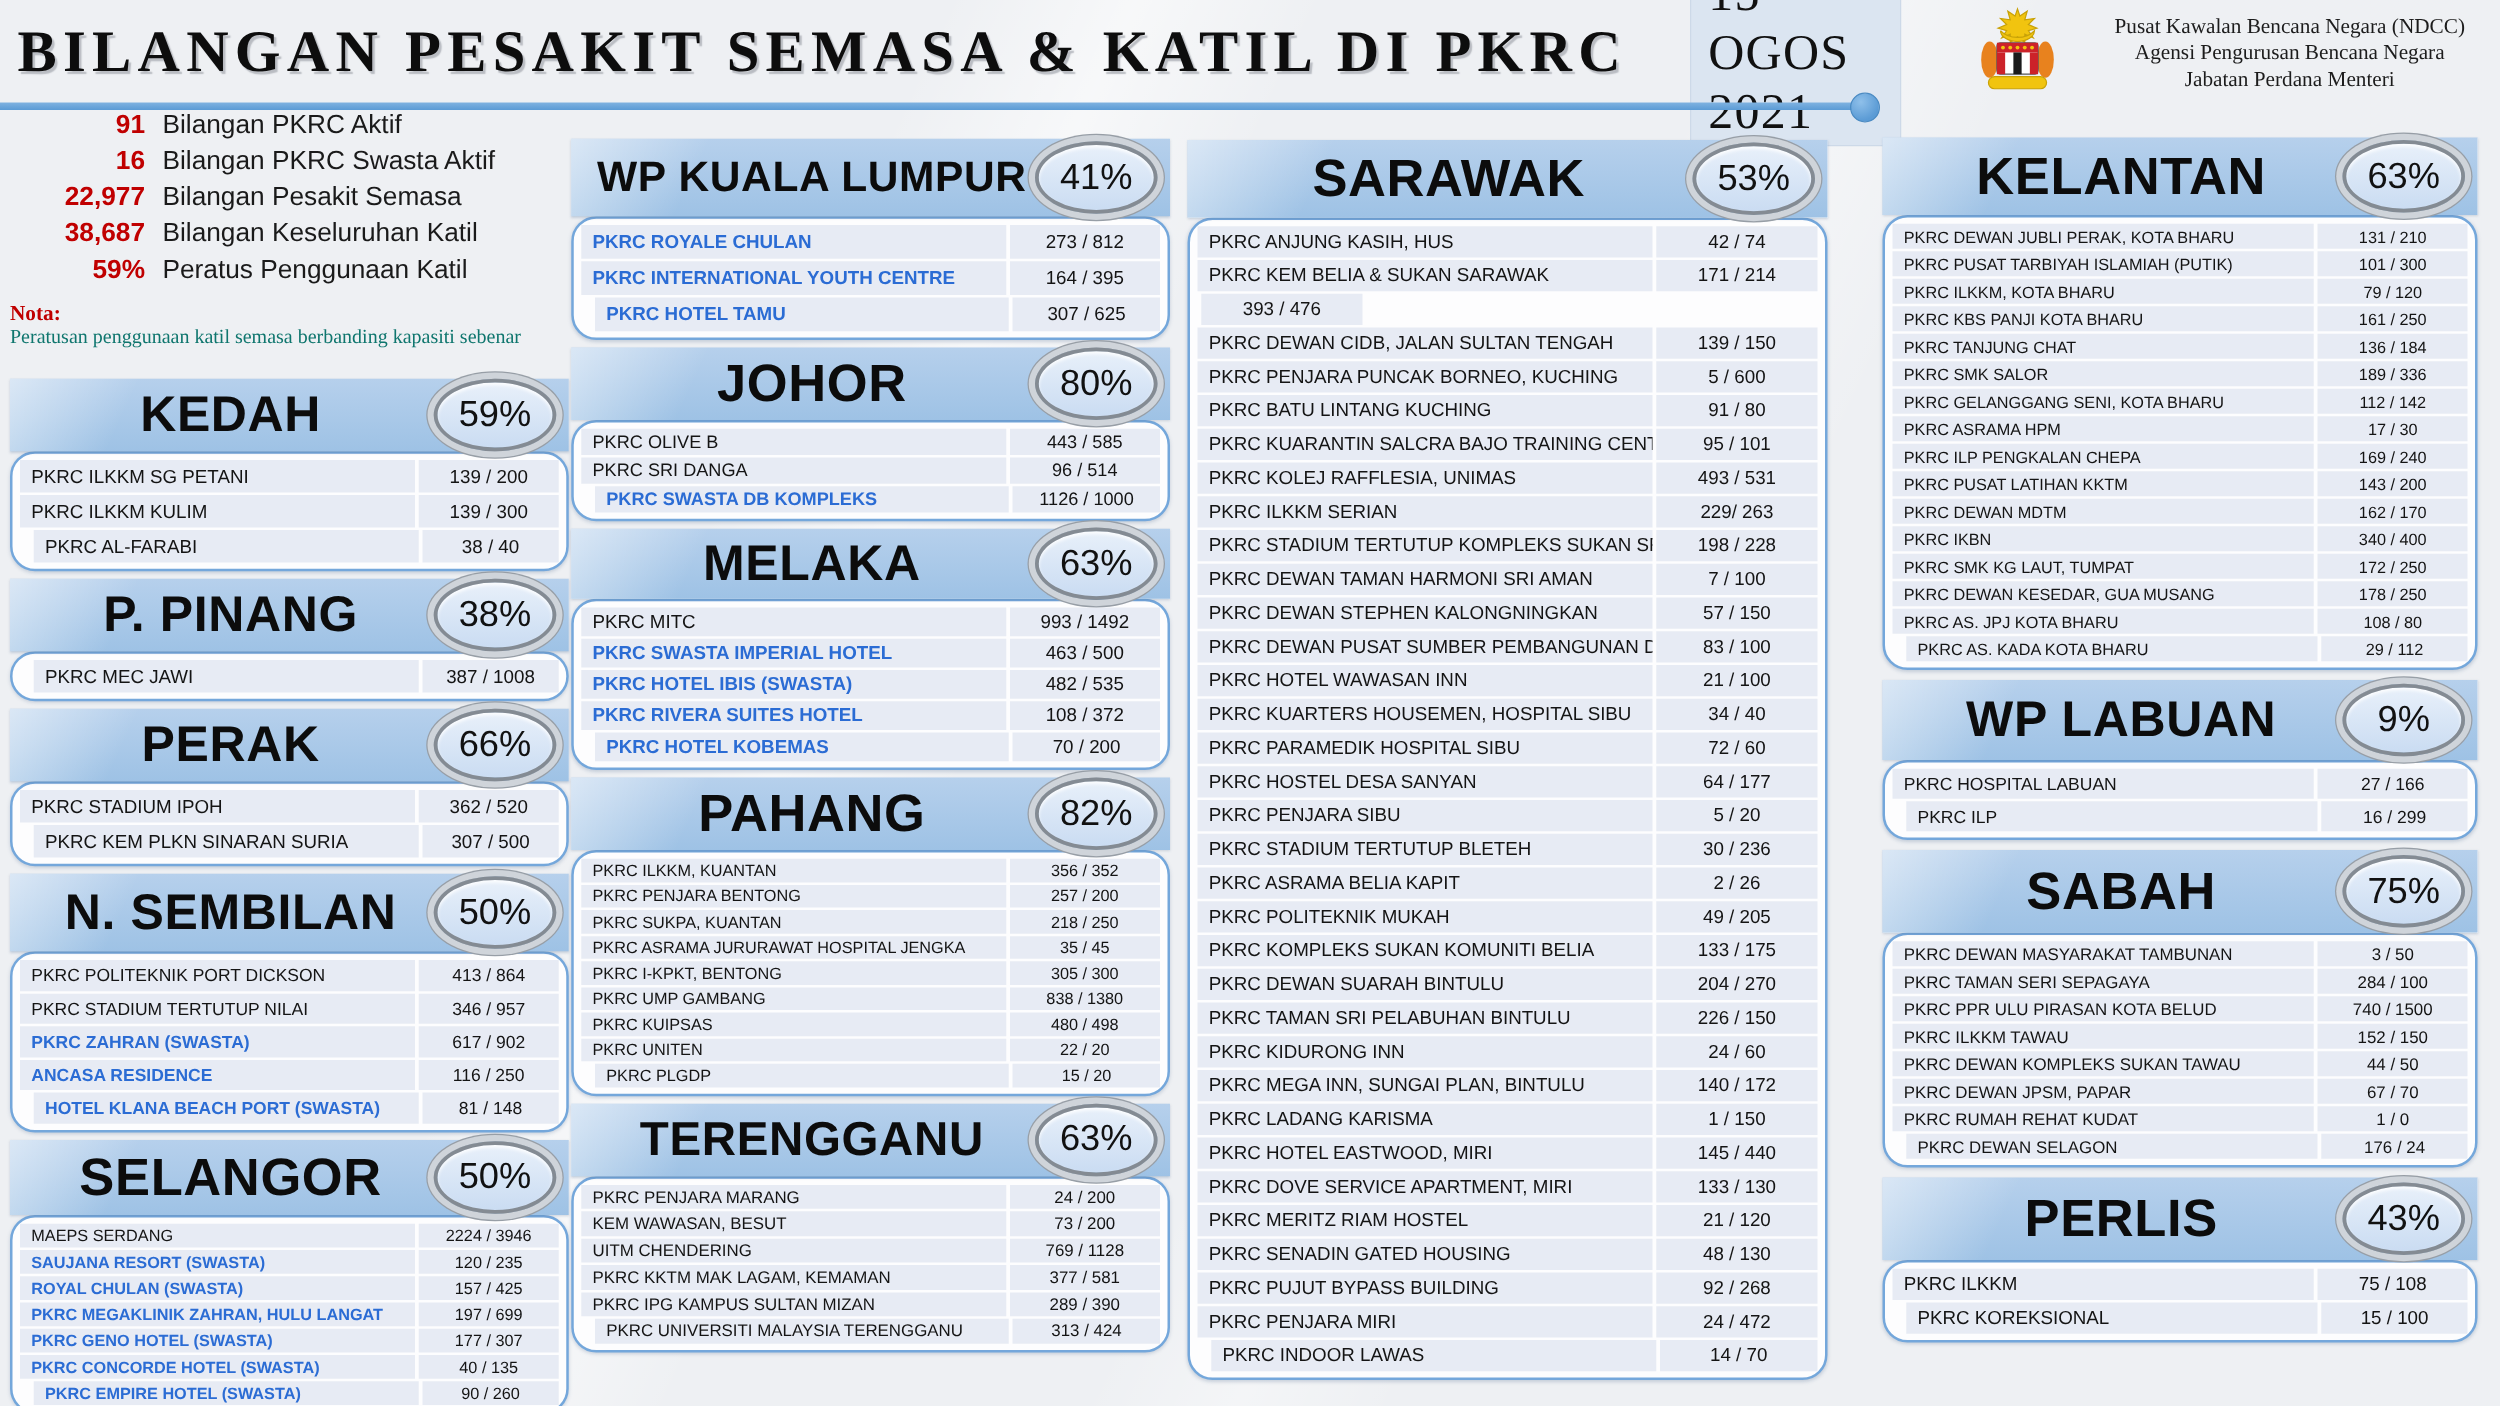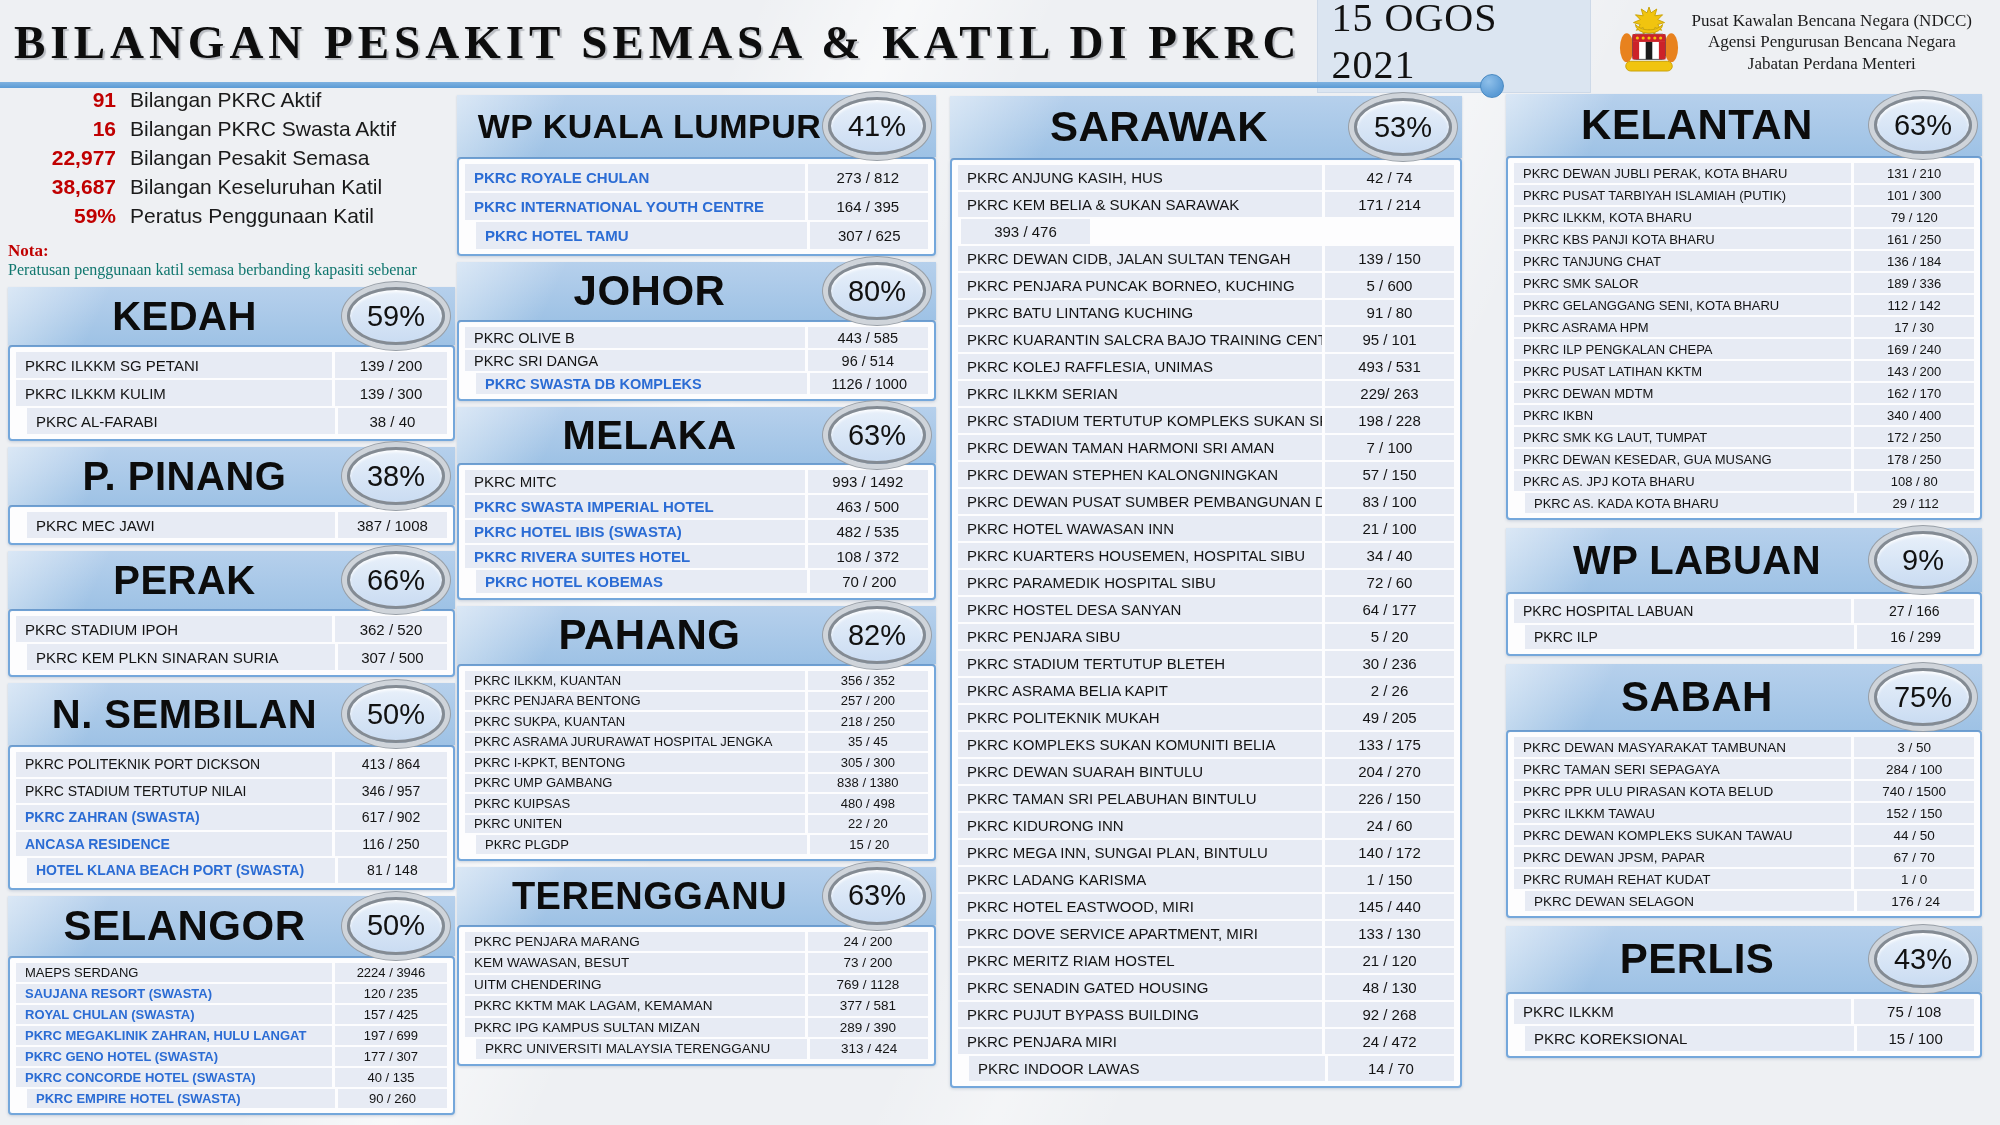--- a/index.html
+++ b/index.html
@@ -11,21 +11,21 @@
   }
   
   body::before{
     content:"";position:absolute;inset:0;pointer-events:none;
     background:
       linear-gradient(115deg, rgba(255,255,255,0) 30%, rgba(255,255,255,.55) 36%, rgba(255,255,255,0) 42%),
       linear-gradient(115deg, rgba(255,255,255,0) 55%, rgba(255,255,255,.35) 60%, rgba(255,255,255,0) 65%);
   }
 
   
-  .hdr{position:absolute;left:0;top:0;width:2000px;height:84px;display:flex;align-items:center;}
+  .hdr{position:absolute;left:0;top:0;width:2000px;height:84px;display:flex;align-items:center;gap:35px;}
   .title{
     font-family:"Liberation Serif", serif;font-weight:700;
     font-size:47px;letter-spacing:5px;margin-left:14px;white-space:nowrap;
     color:#0d0d0d;text-shadow:2px 2px 1px #b9bcc2;
   }
   .datebox{
     margin-left:16px;background:#dbe5f1;padding:2px 14px 4px 14px;
     font-family:"Liberation Serif", serif;font-size:40px;letter-spacing:1px;color:#111;
     box-shadow:0 0 0 1px #cdd9e8;
   }
@@ -42,21 +42,21 @@
 
   
   .stats{position:absolute;left:8px;top:88px;width:447px;}
   .stat-line{display:flex;align-items:baseline;height:29px;font-size:21px;}
   .stat-val{width:108px;text-align:right;font-weight:700;color:#c00000;}
   .stat-label{margin-left:14px;color:#1a1a1a;}
   .nota-label{font-family:"Liberation Serif", serif;font-weight:700;color:#c00000;font-size:17px;margin-top:8px;}
   .nota-text{font-family:"Liberation Serif", serif;font-size:16px;color:#0f766e;white-space:nowrap;}
 
   
-  .col{position:absolute;}
+  .col{position:absolute;margin-top:16px;}
   #col1{left:8px;top:287px;width:447px;}
   #col2{left:457px;top:95px;width:479px;}
   #col3{left:950px;top:96px;width:512px;}
   #col4{left:1506px;top:94px;width:476px;}
 
   
   .panel{margin-bottom:6px;}
   .band{
     height:var(--bandh,60px);display:flex;align-items:center;
     background:
@@ -73,21 +73,21 @@
   .badge{
     flex:0 0 auto;width:92px;height:52px;margin-right:10px;border-radius:50%;
     background:linear-gradient(180deg,#e8f0fa,#cadcf2);
     border:3px solid #848b93;
     box-shadow:0 0 0 5px #cfd4da,0 0 0 6px #979ea6,inset 0 2px 3px rgba(255,255,255,.9);
     display:flex;align-items:center;justify-content:center;
   }
   .badge span{font-size:29px;font-weight:400;color:#111;}
 
   .table{
-    border:2px solid #74a7db;border-radius:4px;background:#fdfdfe;
+    border:2px solid #74a7db;border-radius:20px;background:#fdfdfe;
     padding:5px 6px;box-shadow:0 1px 3px rgba(70,100,140,.25);
   }
   .row{display:flex;height:var(--rh,24px);margin-bottom:2px;font-size:var(--fs,14px);}
   .row:last-child{margin-bottom:0;padding-left:11px;}
   .cell{background:#e7ebf4;display:flex;align-items:center;}
   .cell.name{flex:1;padding:0 4px 0 9px;overflow:hidden;white-space:nowrap;}
   .cell.val{width:26%;margin-left:3px;justify-content:center;white-space:nowrap;}
   .row.private .name{color:#2b6cd4;font-weight:700;}
 </style>
 </head>

